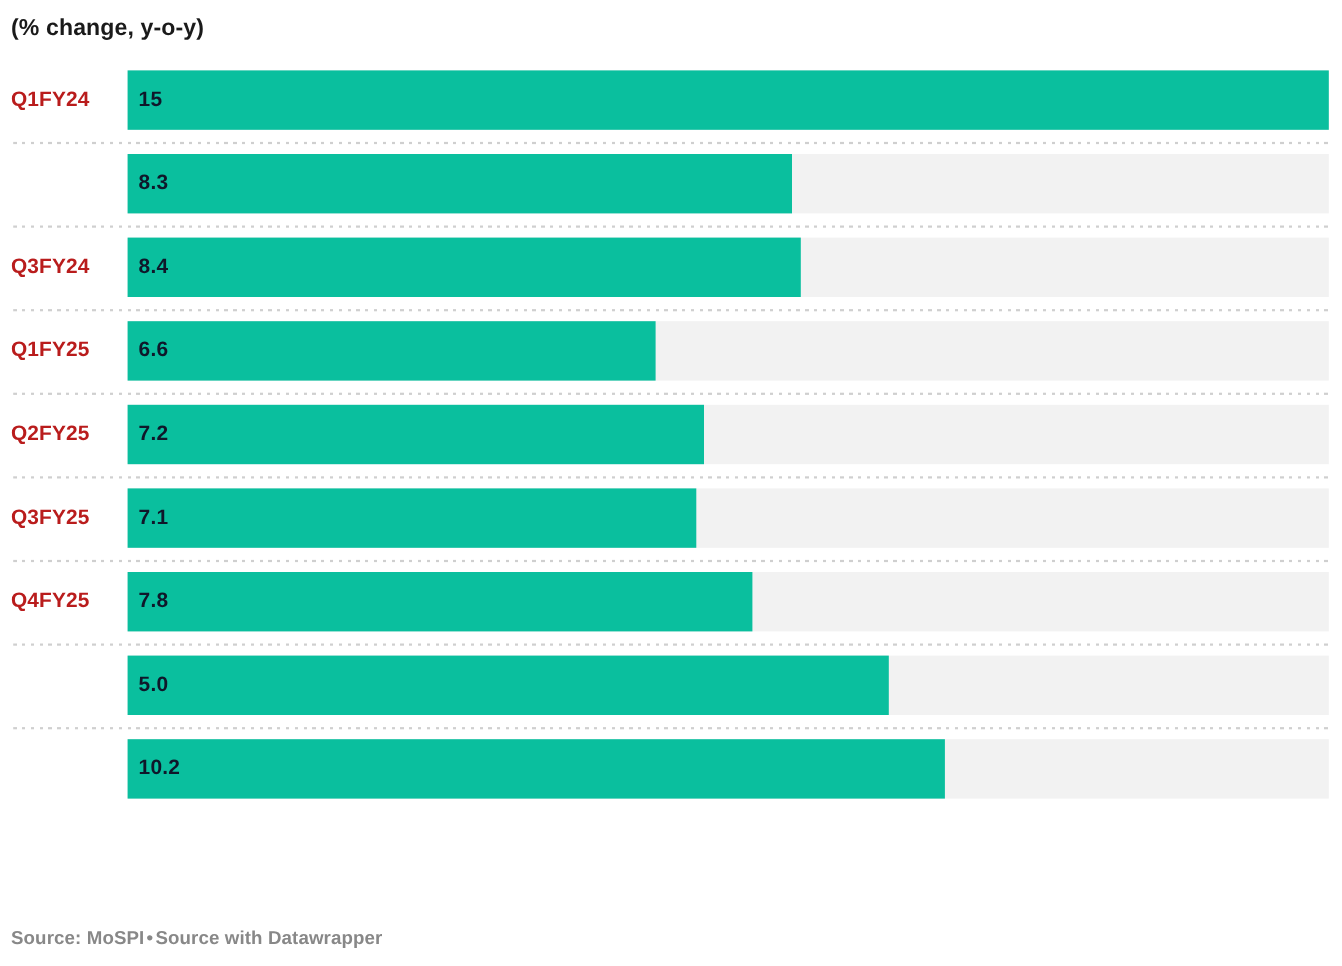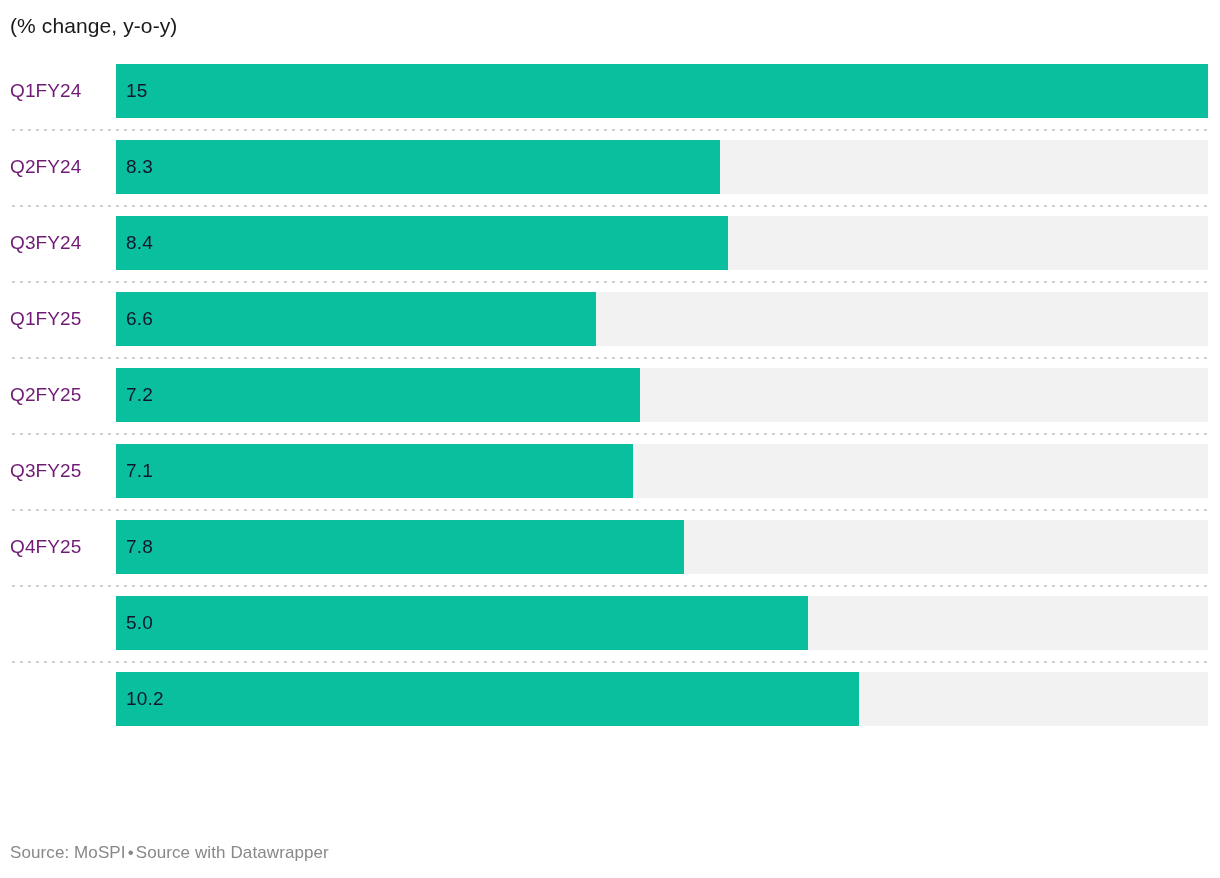--- a/index.html
+++ b/index.html
@@ -13,20 +13,21 @@
     font-family: "Liberation Sans", sans-serif;
     -webkit-font-smoothing: antialiased;
     overflow: hidden;
   }
 
   #chart-root {
     position: relative;
     width: 1220px;
     height: 878px;
     box-sizing: border-box;
+    font-weight: bold;
   }
 
   
   .chart-title {
     position: absolute;
     left: 10px;
     top: 13px;
     font-size: 21px;
     line-height: 26px;
     color: #1a1a1a;
@@ -65,21 +66,21 @@
 
   .row-label {
     position: absolute;
     left: 10px;
     top: 0;
     height: 76px;
     width: 100px;
     display: flex;
     align-items: center;
     font-size: 19px;
-    color: #701a75;
+    color: #b91c1c;
     letter-spacing: 0.1px;
     white-space: nowrap;
   }
 
   .track {
     position: absolute;
     left: 116px;
     width: 1092px;
     top: 11px;
     height: 54px;
@@ -131,21 +132,20 @@
   <div class="plot">
 
   <div class="bar-row">
         <div class="row-label">Q1FY24</div>
         <div class="track">
           <div class="bar" style="width: 100%; background: rgb(10, 191, 158);"></div>
         </div>
         <div class="bar-value">15</div>
       </div>
       <div class="bar-row">
-        <div class="row-label">Q2FY24</div>
         <div class="track">
           <div class="bar" style="width: 55.33%; background: rgb(10, 191, 158);"></div>
         </div>
         <div class="bar-value">8.3</div>
       </div>
       <div class="bar-row">
         <div class="row-label">Q3FY24</div>
         <div class="track">
           <div class="bar" style="width: 56%; background: rgb(10, 191, 158);"></div>
         </div>

